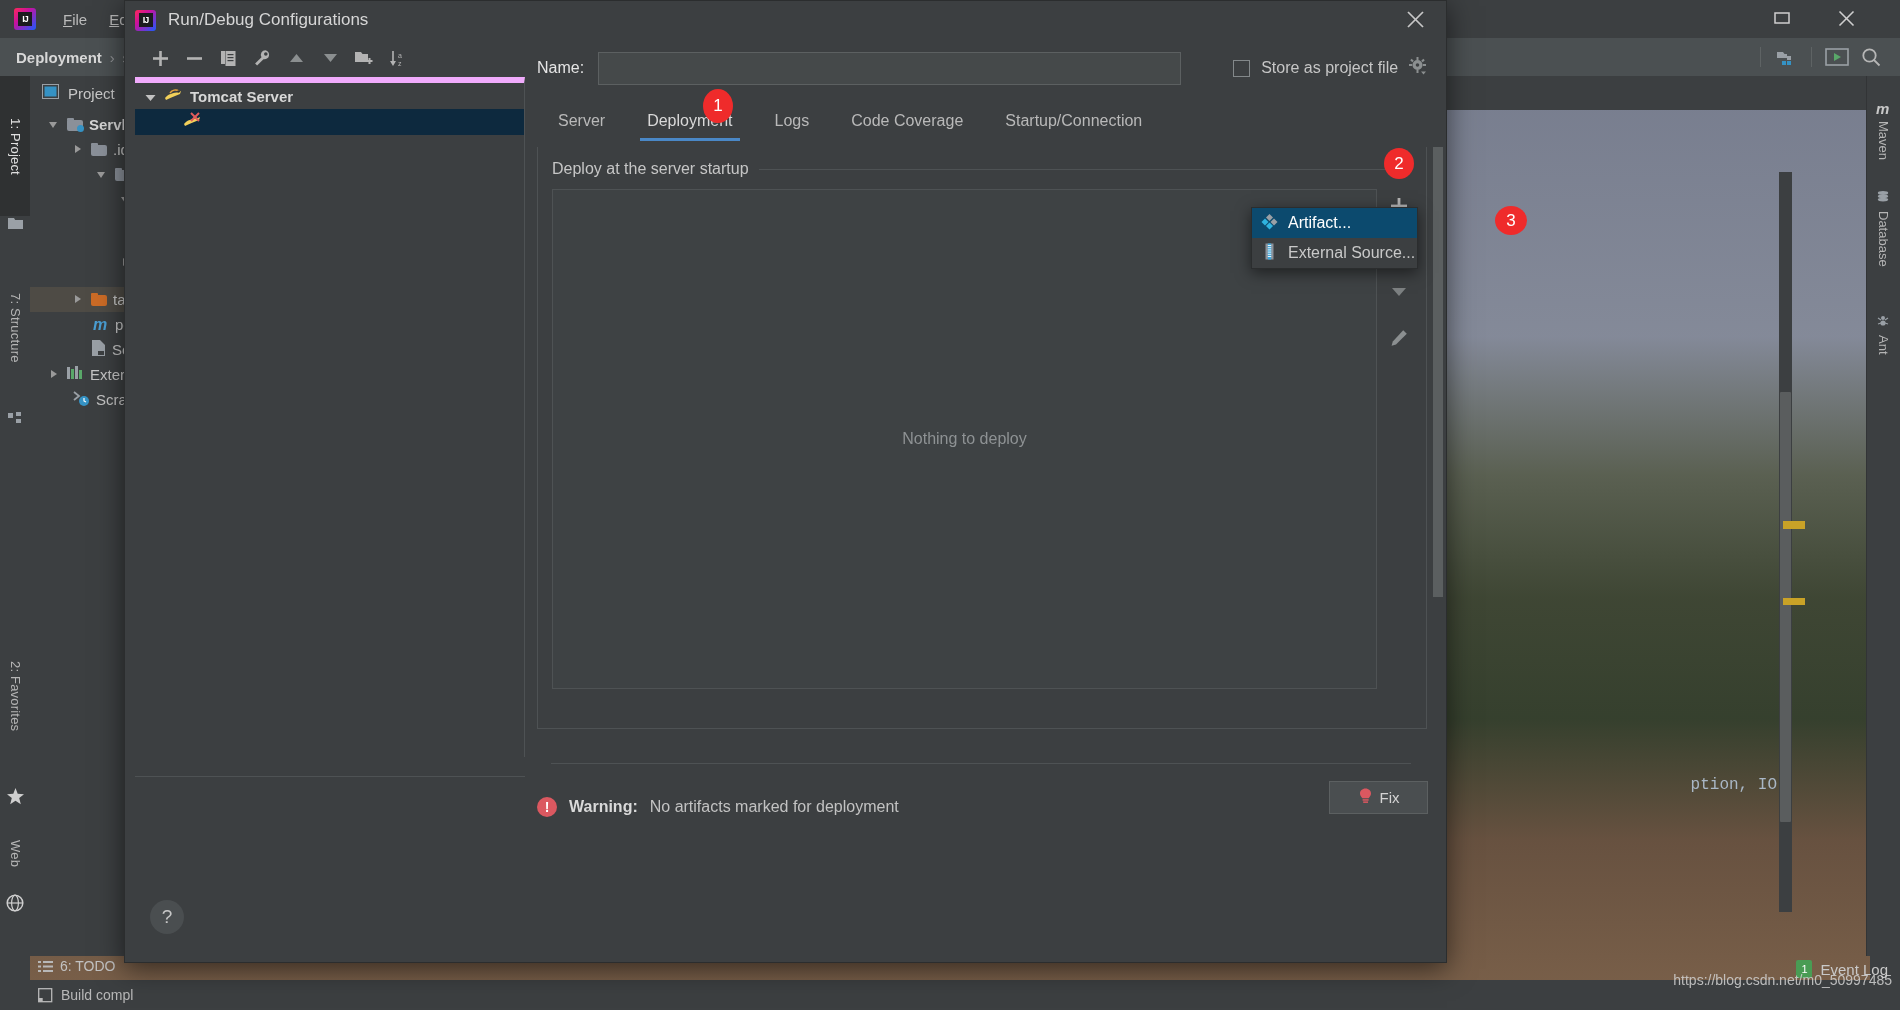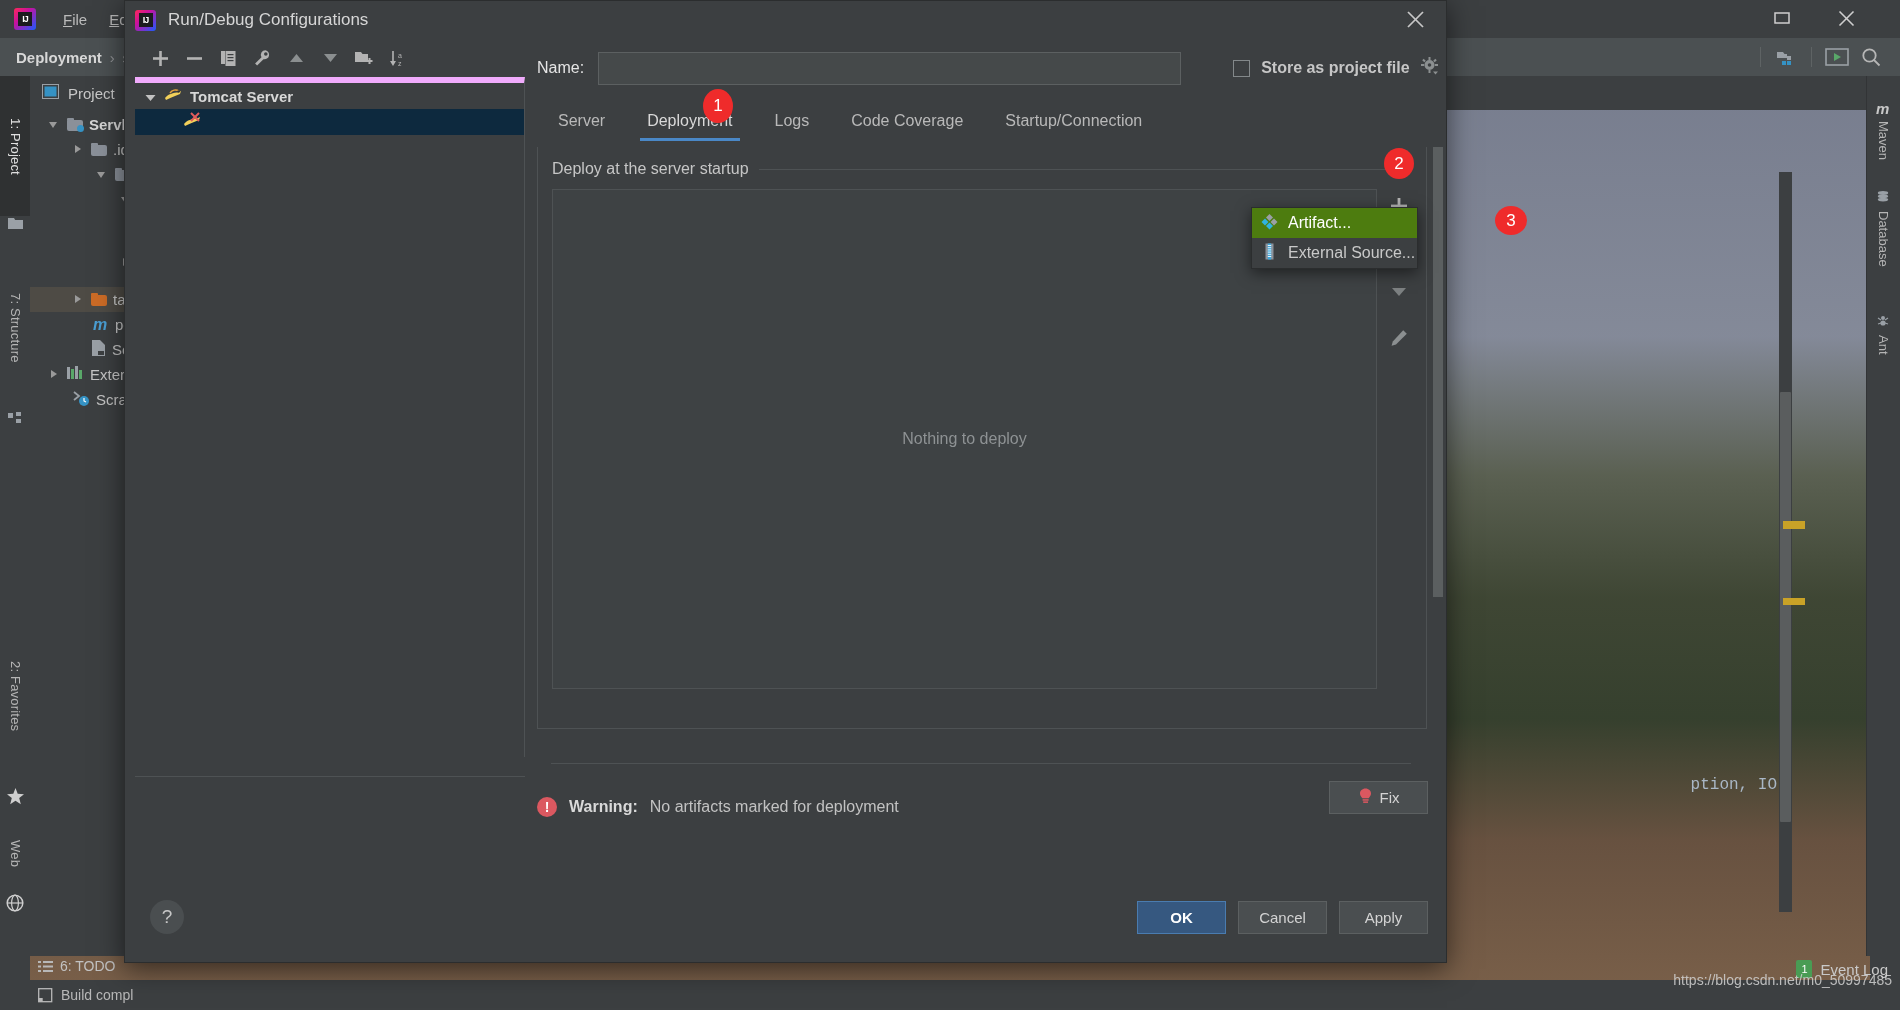--- a/index.html
+++ b/index.html
@@ -197,21 +197,21 @@
 
   
   .name-row{
     position:absolute; left:412px; top:8px; right:0; height:42px; display:flex; align-items:center;
   }
   .name-lbl{ color:#e5e5e5; font-size:16px; margin-right:14px; }
   .name-input{
     width:583px; height:33px; background:#45494a; border:1px solid #5c6061; color:#d6d6d6;
     font-size:15px; padding:0 8px; outline:none;
   }
-  .store-wrap{ display:flex; align-items:center; gap:11px; margin-left:52px;font-weight:bold; }
+  .store-wrap{ display:flex; align-items:center; gap:11px; margin-left:52px; }
   .cbx{ width:17px;height:17px;border:1px solid #83888a; background:#3c3f41; display:inline-block; }
   .store-lbl{ color:#c6c6c6; font-size:16px; }
 
   .tabs{
     position:absolute; left:412px; top:60px; right:18px; height:42px;
     display:flex; align-items:flex-end; gap:0px;
   }
   .tab{
     position:relative; color:#b9b9b9; font-size:16px; padding:6px 21px 11px 21px; white-space:nowrap;
   }
@@ -284,21 +284,21 @@
   
   .popup{
     position:absolute; left:1251px; top:207px; width:167px;
     background:#3c3f41; border:1px solid #2b2d2e; box-shadow:0 4px 14px rgba(0,0,0,.5);
     z-index:60;
   }
   .popup-item{
     height:30px; display:flex; align-items:center; gap:10px; padding-left:9px;
     color:#c9c9c9; font-size:16px; white-space:nowrap;
   }
-  .popup-item.hi{ background:#4d7c0f; color:#ffffff; }
+  .popup-item.hi{ background:#0c4a6e; color:#ffffff; }
 
   
   .badge{
     position:absolute; z-index:80; background:#ef2b2b; color:#fff;
     border-radius:50%; display:flex; align-items:center; justify-content:center;
     font-size:17px; font-weight:normal;
   }
   #badge1{ left:703px; top:89px; width:30px; height:34px; border-radius:50%; }
   #badge2{ left:1384px; top:148px; width:30px; height:31px; }
   #badge3{ left:1495px; top:206px; width:32px; height:29px; }
@@ -749,25 +749,20 @@
         <span>
           <svg width="15" height="16" viewBox="0 0 15 16">
             <path d="M7.5 0.6 C4.2 .6 2 3 2 5.6 C2 7.6 3.3 9 4.4 10.2 L10.6 10.2 C11.7 9 13 7.6 13 5.6 C13 3 10.8 .6 7.5 .6 Z" fill="#db5860"></path>
             <rect x="4.6" y="11.2" width="6" height="1.5" fill="#db5860"></rect>
             <rect x="5.2" y="13.4" width="4.8" height="1.5" fill="#db5860"></rect>
           </svg>
         </span>
         <span>Fix</span>
       </div>
 
-      <div class="dlg-buttons">
-        <div class="btn primary">OK</div>
-        <div class="btn">Cancel</div>
-        <div class="btn">Apply</div>
-      </div>
 
     </div>
   </div>
 
   <div class="popup">
     <div class="popup-item hi">
       <span>
         <svg width="17" height="17" viewBox="0 0 17 17">
           <polygon points="8.5,1 12,4.5 8.5,8 5,4.5" fill="#9aa0a6"></polygon>
           <polygon points="4,5.5 7.5,9 4,12.5 0.5,9" fill="#2fb3e0"></polygon>

